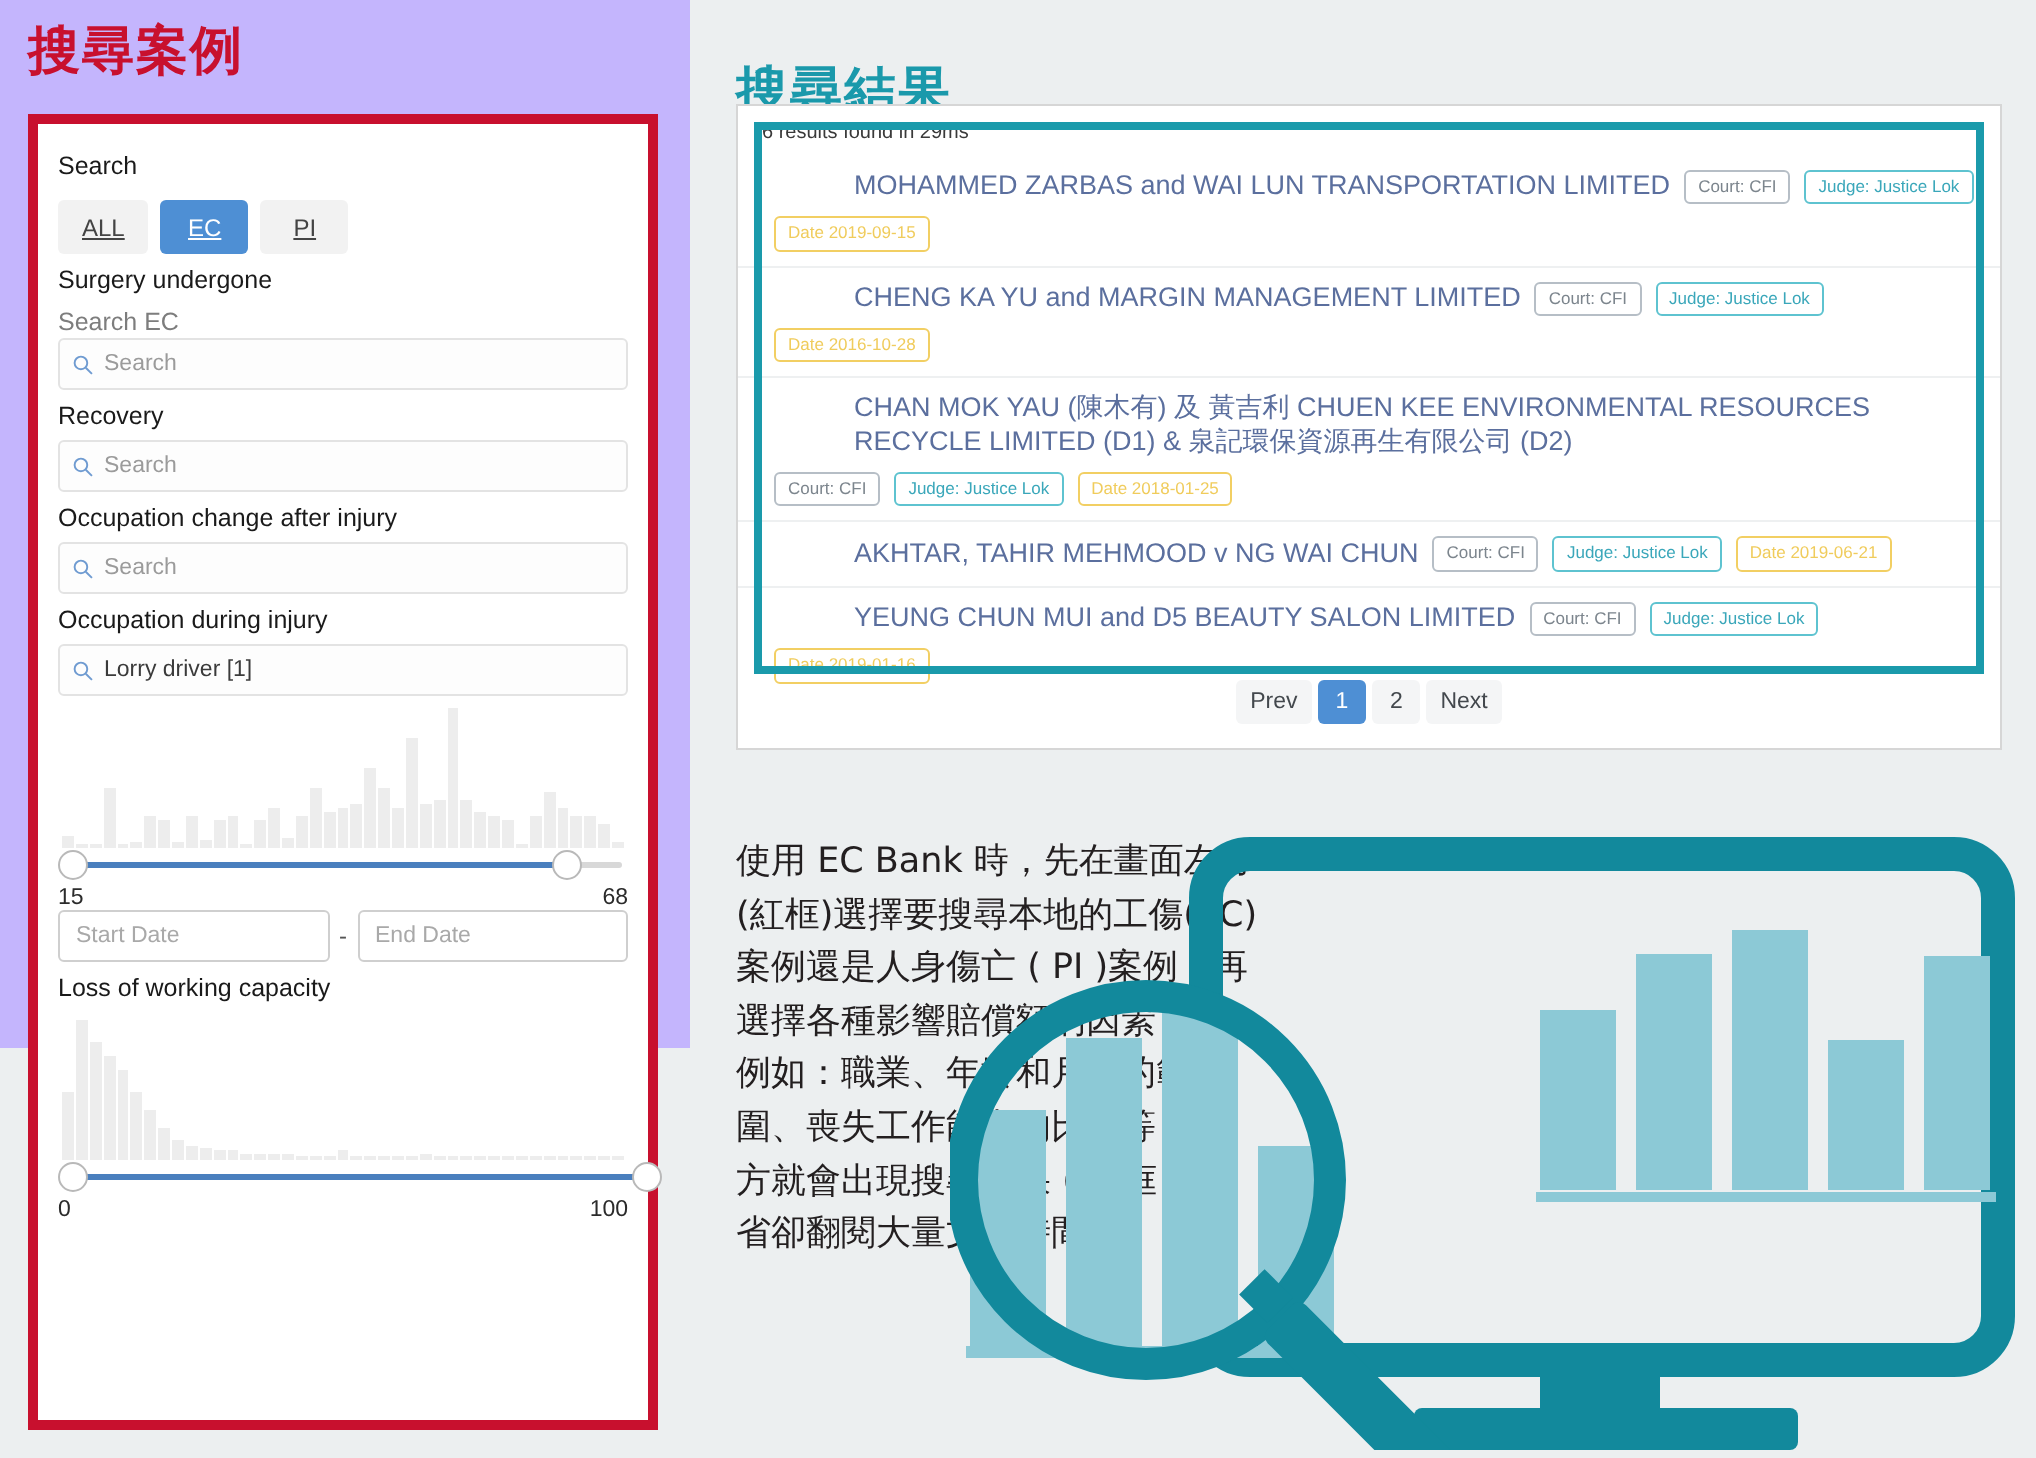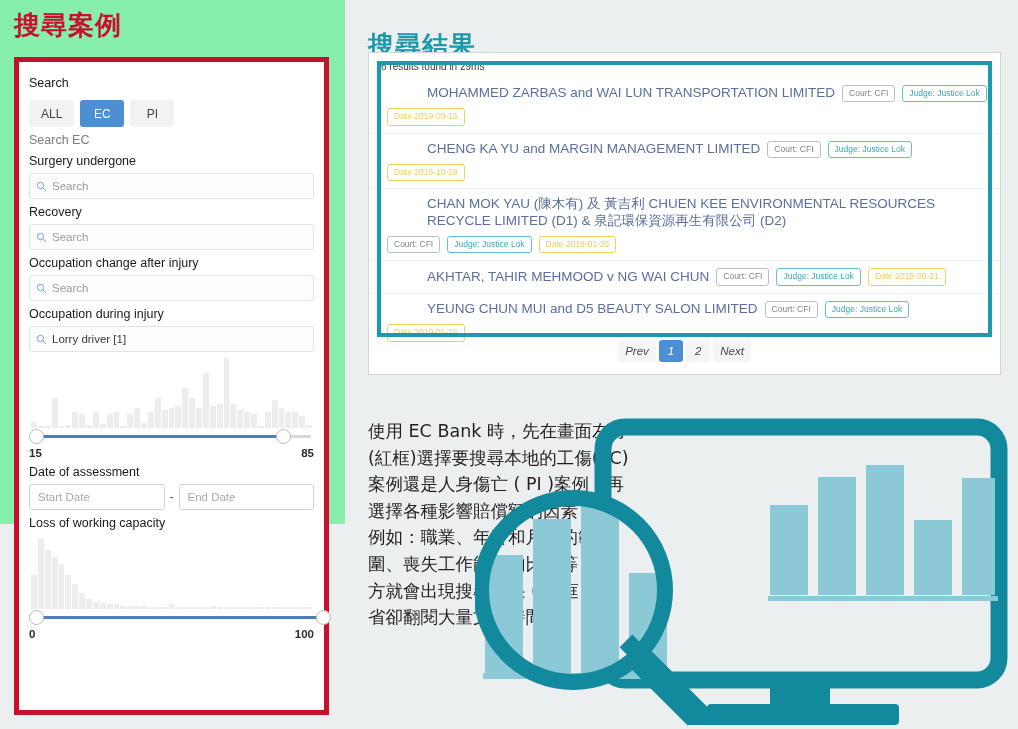--- a/index.html
+++ b/index.html
@@ -13,21 +13,21 @@
     font-family: "Liberation Sans", sans-serif;
     overflow: hidden;
     position: relative;
   }
 
   
   #left-column {
     position: absolute;
     left: 0; top: 0;
     width: 345px; height: 524px;
-    background: #86efac;
+    background: #c4b5fd;
   }
   .section-title {
     font-size: 26px;
     font-weight: bold;
     letter-spacing: 1px;
     line-height: 1;
   }
   #left-title {
     color: #c8102e;
     position: absolute;
@@ -89,20 +89,21 @@
     height: 27px;
     display: flex;
     align-items: center;
     justify-content: center;
     font-size: 12px;
     color: #444;
     background: #f2f2f2;
     border-radius: 3px;
     padding: 0 12px;
     box-sizing: border-box;
+    text-decoration: underline;
   }
   .toggle-btn.active {
     background: #4e8fd4;
     color: #ffffff;
   }
 
   
   .slider-block { margin-top: 2px; }
   .hist {
     position: relative;
@@ -144,21 +145,20 @@
     background: #ffffff;
     border: 1px solid #b9b9b9;
     box-sizing: border-box;
   }
   .slider-legend {
     display: flex;
     justify-content: space-between;
     font-size: 11.5px;
     color: #2b2b2b;
     margin-top: 1px;
-    font-weight: bold;
   }
 
   .date-row {
     display: flex;
     align-items: center;
     gap: 5px;
   }
   .date-input {
     flex: 1 1 0;
     height: 26px;
@@ -252,21 +252,20 @@
     height: 22px;
     display: flex;
     align-items: center;
     justify-content: center;
     font-size: 11.5px;
     color: #43484d;
     background: #f4f5f6;
     border-radius: 3px;
     padding: 0 7px;
     box-sizing: border-box;
-    font-style: italic;
   }
   .page-btn.active {
     background: #4e8fd4;
     color: #ffffff;
     padding: 0 9px;
   }
 
   
   #caption {
     position: absolute;
@@ -299,23 +298,23 @@
 
     <div class="field-label">Search</div>
 
 
     <div id="toggle-row">
       <div class="toggle-btn">ALL</div>
       <div class="toggle-btn active">EC</div>
       <div class="toggle-btn">PI</div>
     </div>
 
+    <div class="field-label">Surgery undergone</div>
+
     <div class="field-label sub">Search EC</div>
-
-    <div class="field-label">Surgery undergone</div>
     <div class="search-input">
       <span class="mag">
         <svg width="11" height="11" viewBox="0 0 16 16">
             <circle cx="6.5" cy="6.5" r="4.6" fill="none" stroke="#6f9bd1" stroke-width="1.4"></circle>
             <line x1="10" y1="10" x2="14.5" y2="14.5" stroke="#6f9bd1" stroke-width="1.4"></line>
           </svg>
       </span>
       <span class="txt">Search</span>
     </div>
 
@@ -397,25 +396,24 @@
           <div class="bar" style="height: 3px;"></div>
         </div>
       <div class="slider-track-wrap">
         <div class="slider-rail"></div>
         <div class="slider-fill" id="age-fill" style="left: 7px; width: 246.82px;"></div>
         <div class="slider-knob" id="age-knob-min" style="left: 0px;"></div>
         <div class="slider-knob" id="age-knob-max" style="left: 246.82px;"></div>
       </div>
       <div class="slider-legend">
         <span>15</span>
-        <span>85</span>
+        <span>68</span>
       </div>
     </div>
 
-    <div class="field-label">Date of assessment</div>
     <div class="date-row">
       <div class="date-input">Start Date</div>
       <span class="date-dash">-</span>
       <div class="date-input">End Date</div>
     </div>
 
     <div class="field-label">Loss of working capacity</div>
     <div class="slider-block">
       <div class="hist" id="hist-capacity">
           <div class="bar" style="height: 33.871px;"></div>

